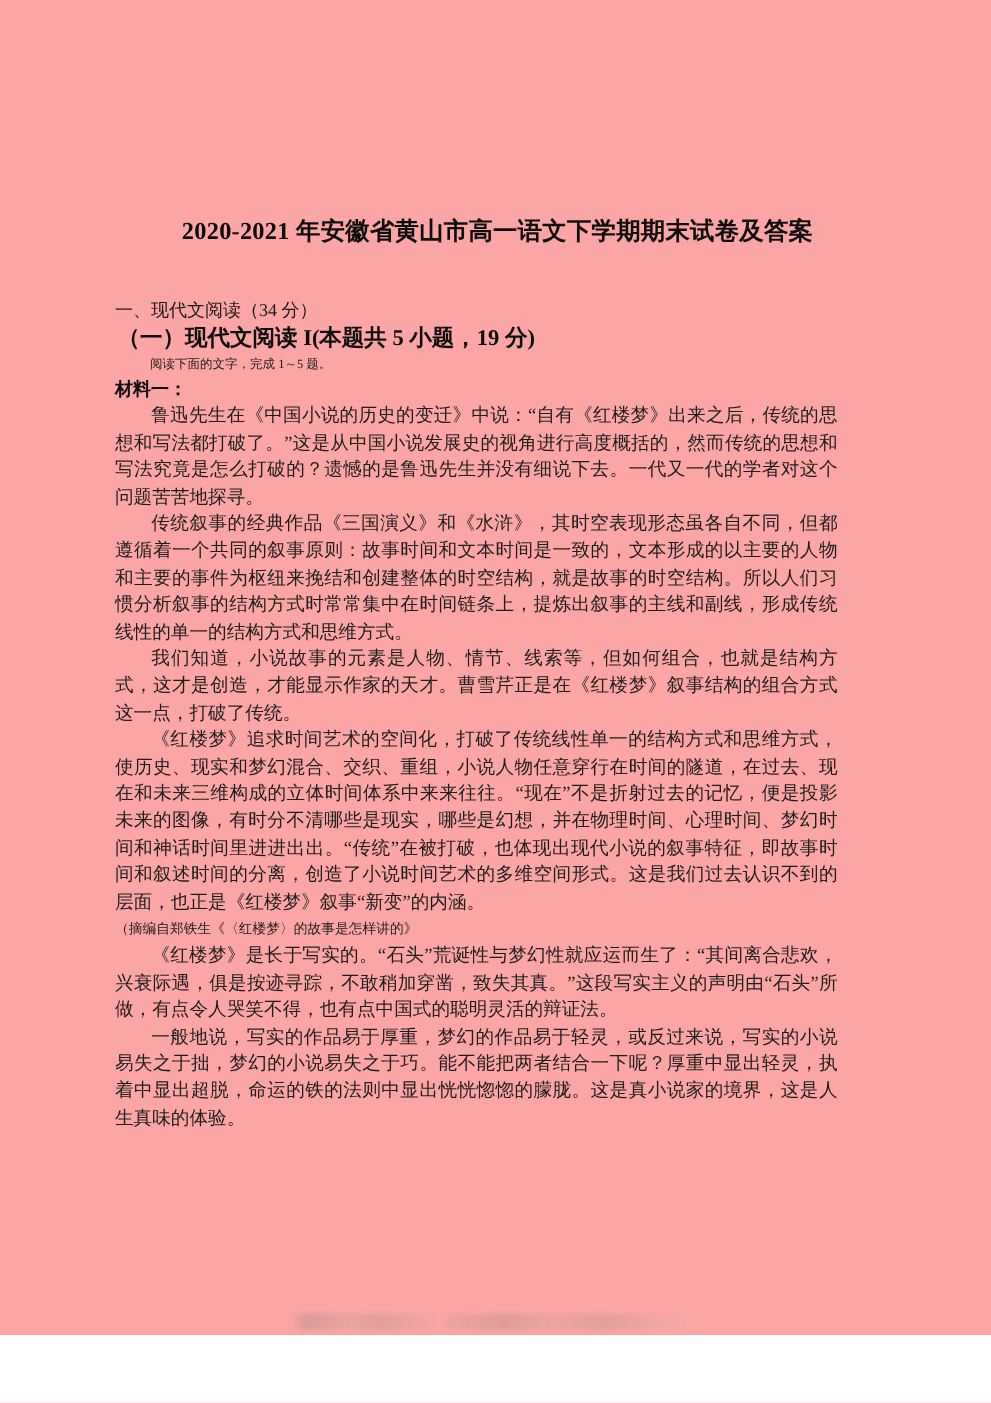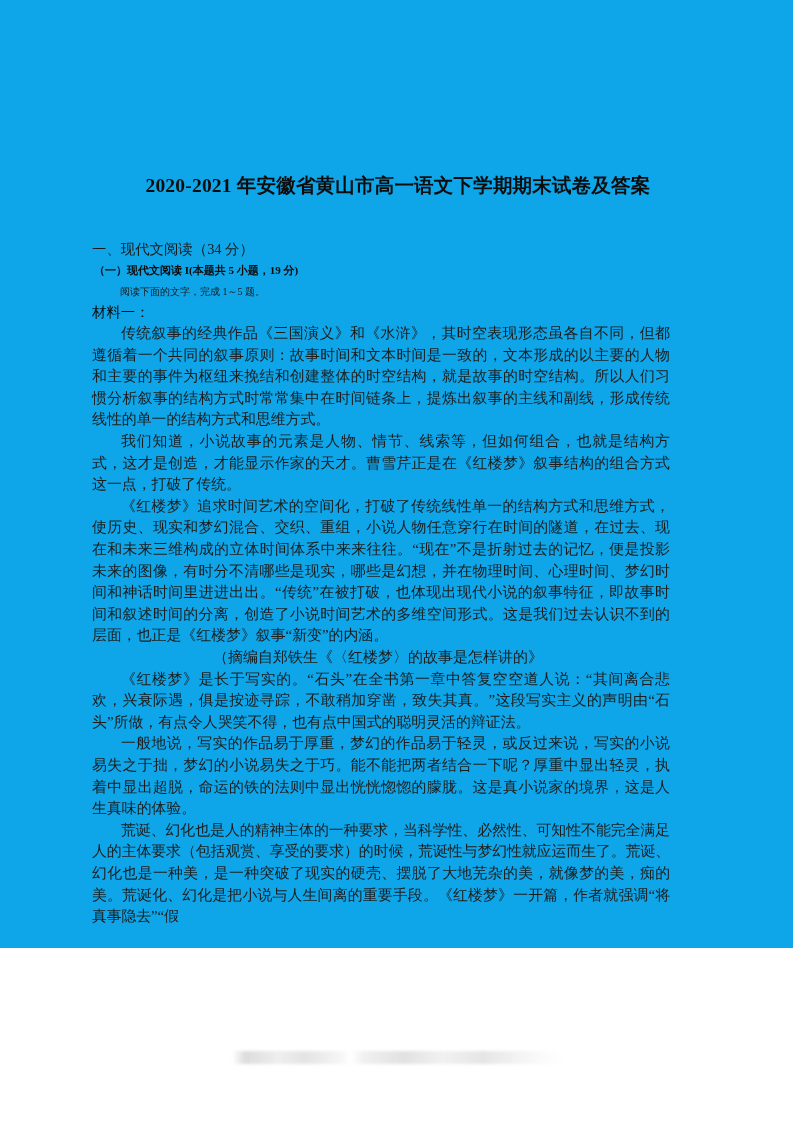--- a/index.html
+++ b/index.html
@@ -15,22 +15,22 @@
     font-family: "Liberation Serif", "DejaVu Serif", serif;
     color: #141414;
     -webkit-font-smoothing: antialiased;
   }
 
   .page {
     position: absolute;
     left: 0;
     top: 0;
     width: 793px;
-    height: 948px;
-    background: #0ea5e9;
+    height: 1068px;
+    background: #fca5a5;
   }
 
   
   .doc-title {
     position: absolute;
     left: 108px;
     top: 160px;
     width: 580px;
     font-size: 19.5px;
     font-weight: 700;
@@ -52,62 +52,62 @@
   
   .sec-h1 {
     font-size: 14.4px;
     line-height: 20.6px;
     color: #1b1b1b;
     white-space: nowrap;
   }
 
   
   .sec-h2 {
-    font-size: 11px;
+    font-size: 18px;
     line-height: 21.5px;
     font-weight: 700;
     color: #0d0d0d;
     white-space: nowrap;
     padding-left: 2px;
   }
 
   .instr {
     font-size: 10px;
     line-height: 21px;
     color: #1b1b1b;
     white-space: nowrap;
     text-indent: 28px;
   }
 
   .mat-label {
     font-size: 14.4px;
     line-height: 21px;
-    font-weight: 400;
+    font-weight: 700;
     color: #0d0d0d;
     white-space: nowrap;
   }
 
   
   .para {
     font-size: 14.9px;
     line-height: 21.6px;
     color: #1d1d1d;
     text-align: justify;
     text-justify: inter-ideograph;
     text-indent: 29px;
     margin: 0;
     word-break: break-all;
   }
   .para.tight { letter-spacing: -0.15px; }
 
   .citation {
-    font-size: 15px;
+    font-size: 11px;
     line-height: 21.6px;
     color: #1d1d1d;
-    text-align: center;
+    text-align: left;
     padding-right: 6px;
     white-space: nowrap;
   }
 
   
   .watermark {
     position: absolute;
     left: 232px;
     top: 1051px;
     width: 330px;
@@ -140,34 +140,34 @@
   <div class="body-block">
 
     <div class="sec-h1">一、现代文阅读（34 分）</div>
 
     <div class="sec-h2">（一）现代文阅读 I(本题共 5 小题，19 分)</div>
 
     <div class="instr">阅读下面的文字，完成 1～5 题。</div>
 
     <div class="mat-label">材料一：</div>
 
+    <p class="para">鲁迅先生在《中国小说的历史的变迁》中说：“自有《红楼梦》出来之后，传统的思想和写法都打破了。”这是从中国小说发展史的视角进行高度概括的，然而传统的思想和写法究竟是怎么打破的？遗憾的是鲁迅先生并没有细说下去。一代又一代的学者对这个问题苦苦地探寻。</p>
 
     <p class="para">传统叙事的经典作品《三国演义》和《水浒》，其时空表现形态虽各自不同，但都遵循着一个共同的叙事原则：故事时间和文本时间是一致的，文本形成的以主要的人物和主要的事件为枢纽来挽结和创建整体的时空结构，就是故事的时空结构。所以人们习惯分析叙事的结构方式时常常集中在时间链条上，提炼出叙事的主线和副线，形成传统线性的单一的结构方式和思维方式。</p>
 
     <p class="para">我们知道，小说故事的元素是人物、情节、线索等，但如何组合，也就是结构方式，这才是创造，才能显示作家的天才。曹雪芹正是在《红楼梦》叙事结构的组合方式这一点，打破了传统。</p>
 
     <p class="para">《红楼梦》追求时间艺术的空间化，打破了传统线性单一的结构方式和思维方式，使历史、现实和梦幻混合、交织、重组，小说人物任意穿行在时间的隧道，在过去、现在和未来三维构成的立体时间体系中来来往往。“现在”不是折射过去的记忆，便是投影未来的图像，有时分不清哪些是现实，哪些是幻想，并在物理时间、心理时间、梦幻时间和神话时间里进进出出。“传统”在被打破，也体现出现代小说的叙事特征，即故事时间和叙述时间的分离，创造了小说时间艺术的多维空间形式。这是我们过去认识不到的层面，也正是《红楼梦》叙事“新变”的内涵。</p>
 
     <div class="citation">（摘编自郑铁生《〈红楼梦〉的故事是怎样讲的》</div>
 
 
-    <p class="para">《红楼梦》是长于写实的。“石头”在全书第一章中答复空空道人说：“其间离合悲欢，兴衰际遇，俱是按迹寻踪，不敢稍加穿凿，致失其真。”这段写实主义的声明由“石头”所做，有点令人哭笑不得，也有点中国式的聪明灵活的辩证法。</p>
+    <p class="para">《红楼梦》是长于写实的。“石头”荒诞性与梦幻性就应运而生了：“其间离合悲欢，兴衰际遇，俱是按迹寻踪，不敢稍加穿凿，致失其真。”这段写实主义的声明由“石头”所做，有点令人哭笑不得，也有点中国式的聪明灵活的辩证法。</p>
 
 
     <p class="para">一般地说，写实的作品易于厚重，梦幻的作品易于轻灵，或反过来说，写实的小说易失之于拙，梦幻的小说易失之于巧。能不能把两者结合一下呢？厚重中显出轻灵，执着中显出超脱，命运的铁的法则中显出恍恍惚惚的朦胧。这是真小说家的境界，这是人生真味的体验。</p>
 
-    <p class="para tight">荒诞、幻化也是人的精神主体的一种要求，当科学性、必然性、可知性不能完全满足人的主体要求（包括观赏、享受的要求）的时候，荒诞性与梦幻性就应运而生了。荒诞、幻化也是一种美，是一种突破了现实的硬壳、摆脱了大地芜杂的美，就像梦的美，痴的美。荒诞化、幻化是把小说与人生间离的重要手段。《红楼梦》一开篇，作者就强调“将真事隐去”“假</p>
 
   </div>
 
   <div class="watermark"></div>
 
 </div>
 
 </body></html>

